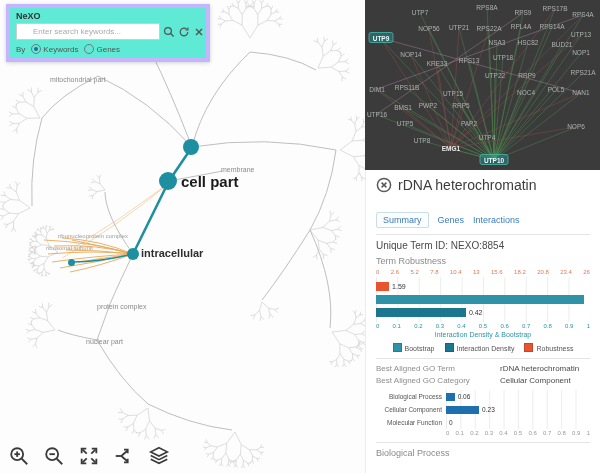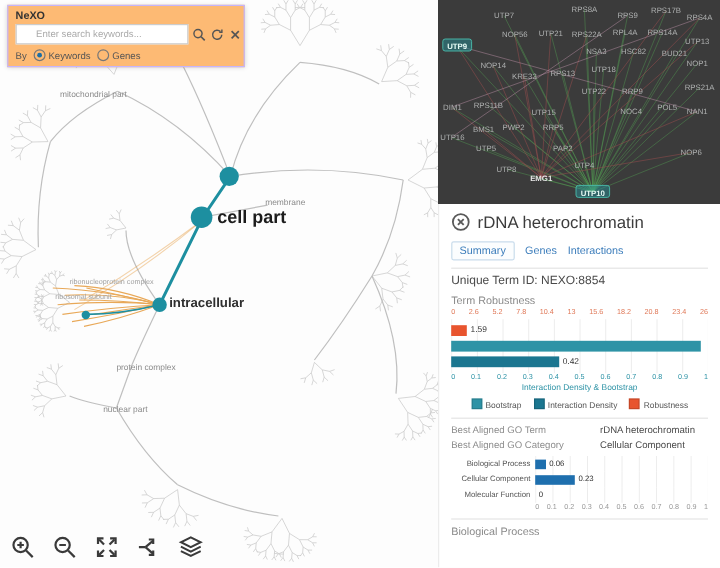--- a/index.html
+++ b/index.html
@@ -10,21 +10,21 @@
   .tree-area{position:absolute;left:0;top:0;width:365px;height:473px;background:#fdfdfd;}
   #tree-svg{position:absolute;left:0;top:0;}
   .tlabel{position:absolute;white-space:nowrap;color:#8b8b8b;cursor:default;}
   .tlabel.xl{font-size:15px;color:#1c1c1c;font-weight:600;}
   .tlabel.md{font-size:11px;color:#2e2e2e;font-weight:600;}
   .tlabel.sm{font-size:7px;}
   .tlabel.xs{font-size:6px;color:#a0a0a0;}
   .term-dot{position:absolute;border-radius:50%;background:#1d8fa0;}
 
   
-  .search-panel{position:absolute;left:6px;top:4px;width:184px;background:#fdba74;border:1px solid #c4b5fd;
+  .search-panel{position:absolute;left:6px;top:4px;width:184px;background:#5eead4;border:4px solid #c4b5fd;
     box-shadow:0 1px 4px rgba(0,0,0,.18);padding:3px 6px 4px;z-index:5;}
   .sp-title{font-size:9px;font-weight:bold;color:#333;}
   .sp-row{display:flex;align-items:center;gap:3px;margin-top:2px;}
   .sp-row input{width:112px;height:15px;font-size:8px;border:1px solid #ccc;padding:0 16px;color:#444;}
   .sp-row input::placeholder{color:#aaa;}
   .sp-icons{display:flex;gap:3px;color:#555;}
   .sp-icons svg{display:block;}
   .sp-by{display:flex;align-items:flex-end;gap:6px;margin-top:4px;font-size:8px;color:#555;}
   .radio{width:8px;height:8px;border:1px solid #777;border-radius:50%;display:inline-block;position:relative;vertical-align:-1px;margin-right:2px;}
   .radio.sel::after{content:"";position:absolute;left:1.5px;top:1.5px;width:4px;height:4px;border-radius:50%;background:#1d6fa5;}
@@ -38,21 +38,21 @@
   
   .net-panel{position:absolute;left:365px;top:0;width:235px;height:170px;}
   #net-svg{display:block;}
 
   
   .detail{position:absolute;left:365px;top:170px;width:235px;height:303px;background:#fff;
     border-left:1px solid #ececec;box-sizing:border-box;padding:7px 10px 4px;}
   .d-header{display:flex;align-items:center;gap:6px;}
   .d-title{font-size:14px;color:#3c3c3c;font-weight:500;}
   .close-btn{color:#5a5a5a;cursor:pointer;line-height:0;}
-  .tabs{display:flex;align-items:center;gap:9px;margin-top:8px;}
+  .tabs{display:flex;align-items:center;gap:9px;margin-top:19px;}
   .tab{font-size:9px;color:#3c7dbb;cursor:pointer;}
   .tab.active{border:1px solid #c9dcec;padding:2px 6px;border-radius:2px;background:#fbfdfe;}
   hr.sep{border:none;border-top:1px solid #e4e4e4;margin:6px 0 5px;}
   .term-id{font-size:10px;color:#4a4a4a;margin:2px 0 5px;}
   .sec-label{font-size:9px;color:#8a8a8a;margin:3px 0 3px;}
   .tick-row{display:flex;justify-content:space-between;font-size:6px;line-height:7px;}
   .tick-top span{color:#e07a5a;}
   .tick-bot span{color:#2e93a6;}
   #tr-bars{margin:1px 0;padding:2px 0;background-image:linear-gradient(90deg,#ececec 1px,transparent 1px);background-size:10% 100%;}
   .bar-row{display:flex;align-items:center;height:11px;margin:2px 0;}

